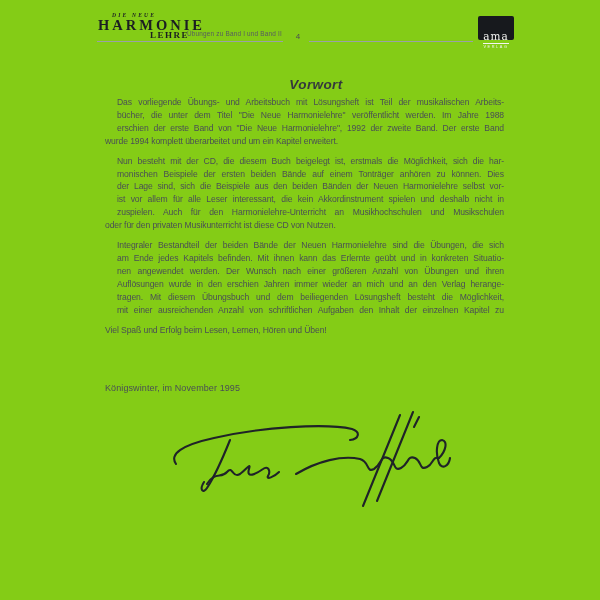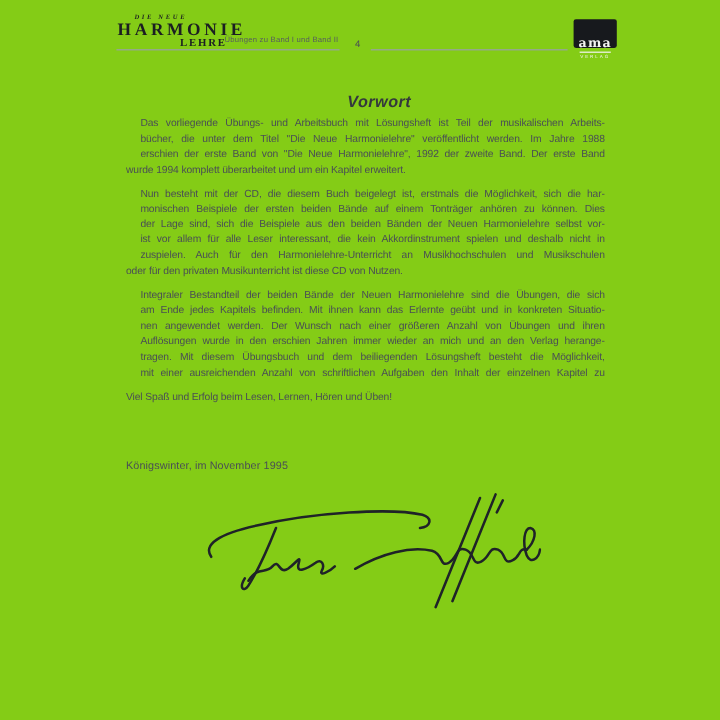--- a/index.html
+++ b/index.html
@@ -34,21 +34,21 @@
   .page-num {
     position:absolute; left:287px; top:32px; width:22px; text-align:center;
     font-size:8px; color:#4a4f54;
   }
   .pub-box {
     position:absolute; left:478px; top:16px; width:36px; height:24px;
     background:var(--publisher-bg); border-radius:2px;
     display:flex; flex-direction:column; align-items:center; justify-content:center;
   }
   .pub-name {
-    color:var(--publisher-fg); font-weight:bold; font-size:10.5px; line-height:11px;
+    color:var(--publisher-fg); font-weight:normal; font-size:10.5px; line-height:11px;
     letter-spacing:1px; font-family:"DejaVu Serif", serif;margin-top:25px;
   }
   .pub-tag {
     color:var(--publisher-fg); font-size:3.8px; letter-spacing:1.6px; line-height:5px;
     border-top:0.5px solid var(--publisher-fg); padding-top:1px; margin-top:1px;
   }
 
   
   .title {
     position:absolute; left:100px; top:61px; width:400px; text-align:center;

